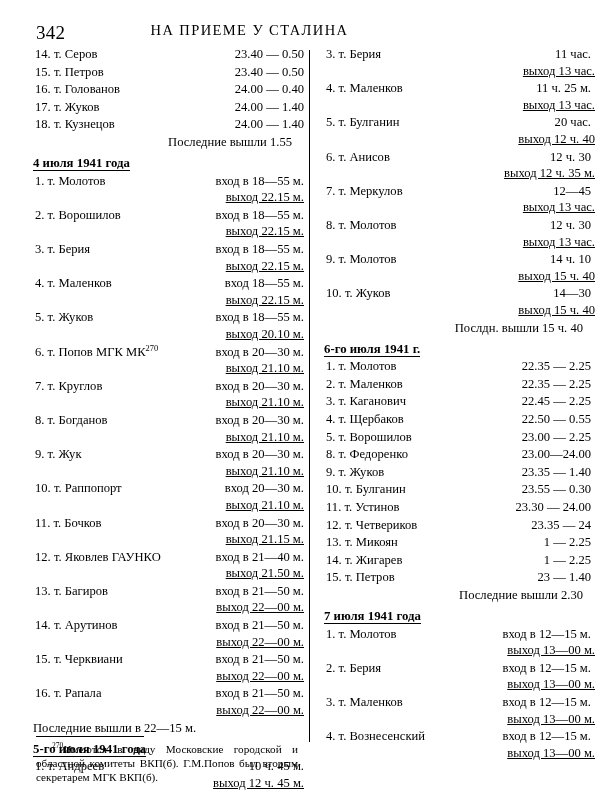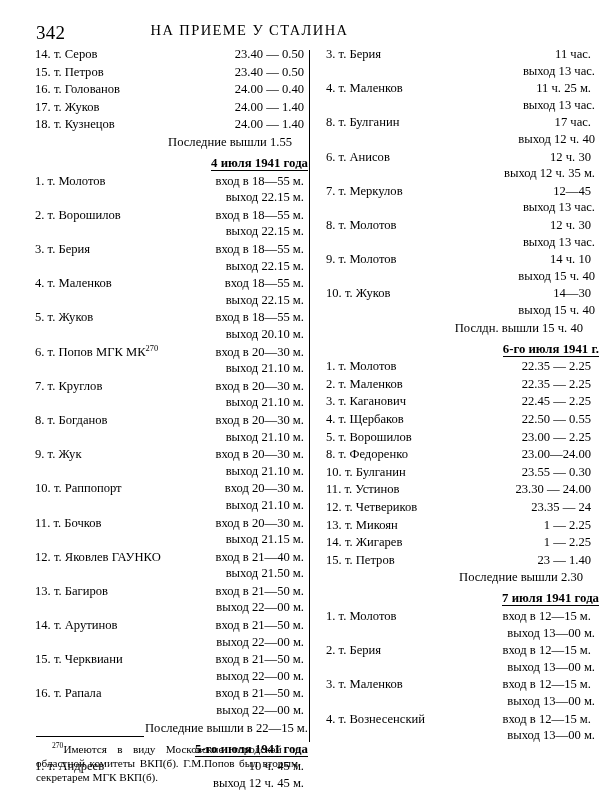--- a/index.html
+++ b/index.html
@@ -89,47 +89,48 @@
     padding-left: 2px;
   }
   .tm {
     white-space: nowrap;
     flex: 0 0 auto;
     margin-left: auto;
     padding-right: 4px;
   }
   .row.second .tm {
     padding-right: 4px;
+    text-decoration: underline;
   }
   
   .col-right .tm { padding-right: 8px; }
   .col-right .row { height: 16.6px; }
 
   
   .sec-head {
-    text-align: right;
+    text-align: left;
     font-weight: bold;
     font-size: 12.8px;
     padding: 3.5px 0 3.5px 0;
     position: relative;
   }
   .sec-head .underline {
     border-bottom: 1px solid #000;
     display: inline-block;
     padding-bottom: 0px;
     line-height: 1.1;
   }
   .closing {
     text-align: right;
     padding-right: 10px;
     font-size: 12.6px;
     height: 16.6px;
   }
   .closing.center {
-    text-align: right;
+    text-align: left;
     padding-right: 0;
   }
   .closing.rightish {
     text-align: right;
     padding-right: 16px;
   }
   .sup {
     font-size: 8.4px;
     vertical-align: super;
     line-height: 0;
@@ -412,22 +413,22 @@
               <span class="nm">4. т. Маленков</span>
               <span class="tm">11 ч. 25 м.</span>
             </div>
           <div class="row second">
               <span class="nm">&nbsp;</span>
               <span class="tm">выход 13 час.</span>
             </div>
         </div>
         <div class="entry">
           <div class="row">
-              <span class="nm">8. т. Булганин</span>
-              <span class="tm">17 час.</span>
+              <span class="nm">5. т. Булганин</span>
+              <span class="tm">20 час.</span>
             </div>
           <div class="row second">
               <span class="nm">&nbsp;</span>
               <span class="tm">выход 12 ч. 40</span>
             </div>
         </div>
         <div class="entry">
           <div class="row">
               <span class="nm">6. т. Анисов</span>
               <span class="tm">12 ч. 30</span>
@@ -513,20 +514,26 @@
         <div class="entry">
           <div class="row">
               <span class="nm">5. т. Ворошилов</span>
               <span class="tm">23.00 — 2.25</span>
             </div>
         </div>
         <div class="entry">
           <div class="row">
               <span class="nm">8. т. Федоренко</span>
               <span class="tm">23.00—24.00</span>
+            </div>
+        </div>
+        <div class="entry">
+          <div class="row">
+              <span class="nm">9. т. Жуков</span>
+              <span class="tm">23.35 — 1.40</span>
             </div>
         </div>
         <div class="entry">
           <div class="row">
               <span class="nm">10. т. Булганин</span>
               <span class="tm">23.55 — 0.30</span>
             </div>
         </div>
         <div class="entry">
           <div class="row">

